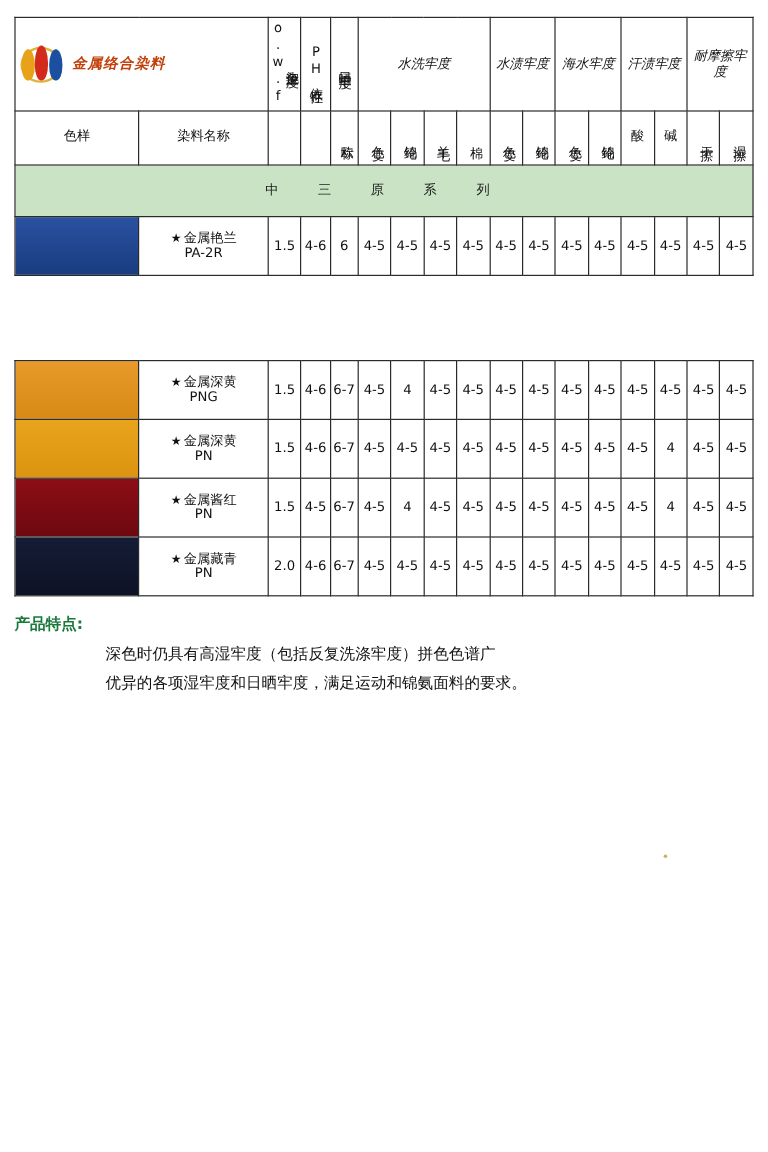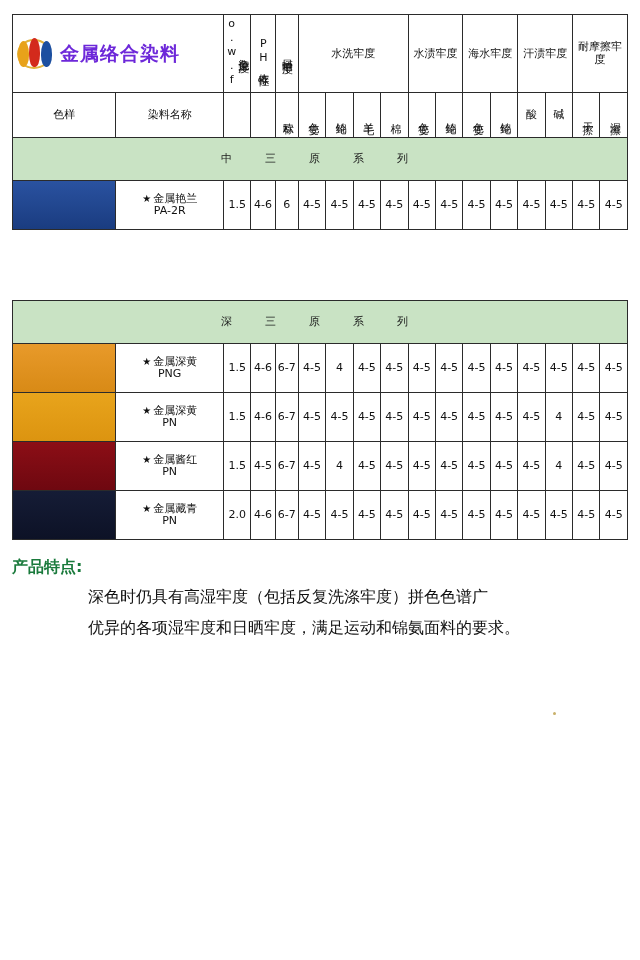--- a/index.html
+++ b/index.html
@@ -69,39 +69,40 @@
   .logo-mark .f3 { left: 24px; background: #1c4fa0; }
   .logo-mark .ring {
     position: absolute;
     left: 0; top: 2px;
     width: 34px; height: 30px;
     border: 2px solid #e2b33c;
     border-radius: 50%;
     box-sizing: border-box;
   }
   .logo-text {
-    font-size: 19px;
+    font-size: 12px;
     font-weight: bold;
     letter-spacing: 1px;
-    color: #6d28d9;
+    color: #c2410c;
     white-space: nowrap;
+    font-style: italic;
   }
 
   .vert {
     writing-mode: vertical-rl;
     text-orientation: upright;
     letter-spacing: 1px;
     display: inline-block;
     line-height: 1.05;
     font-size: 11px;
     padding: 2px 0;
   }
   .hdr-top td { height: 62px; }
   .hdr-sub td { height: 44px; font-family: Liberation Mono, monospace; }
-  .grp { font-size: 12px; }
+  .grp { font-size: 12px; font-style: italic; }
 
   .cell-sample { width: 98px; }
   .cell-name   { width: 102px; }
 
   
   .c-ow   { width: 26px; }
   .c-ph   { width: 23px; }
   .c-sun  { width: 22px; }
   .c-n    { width: 26px; }
 
@@ -128,21 +129,21 @@
     padding: 2px 4px 2px 6px;
     font-size: 12px;
     line-height: 1.25;
   }
   .star { color: #111; font-size: 10px; margin-right: 2px; }
   .val { font-size: 12px; }
 
   
   .notes {
     margin-top: 12px;
-    font-size: 16px;
+    font-size: 13px;
     line-height: 1.9;
     color: #111;
   }
   .note-line { display: flex; align-items: flex-start; }
   .note-label {
     color: #1a7a3c;
     font-weight: bold;
     flex: 0 0 auto;
     width: 76px;
   }
@@ -274,23 +275,20 @@
         <col class="c-n">
       <col class="c-n">
         <col class="c-n">
       <col class="c-n">
         <col class="c-n">
       <col class="c-n">
         <col class="c-n">
     </colgroup>
 
     <tbody>
-        <tr class="banner">
-      <td colspan="17">深　三　原　系　列</td>
-    </tr>
 
     <tr class="row">
       <td>
             <span class="swatch" style="background: linear-gradient(rgb(232, 154, 42) 0%, rgb(216, 138, 22) 100%);"></span>
           </td>
       <td class="name-cell">
         <span class="star">★</span><span>金属深黄</span><br>
         <span>PNG</span>
       </td>
       <td class="val">1.5</td>

